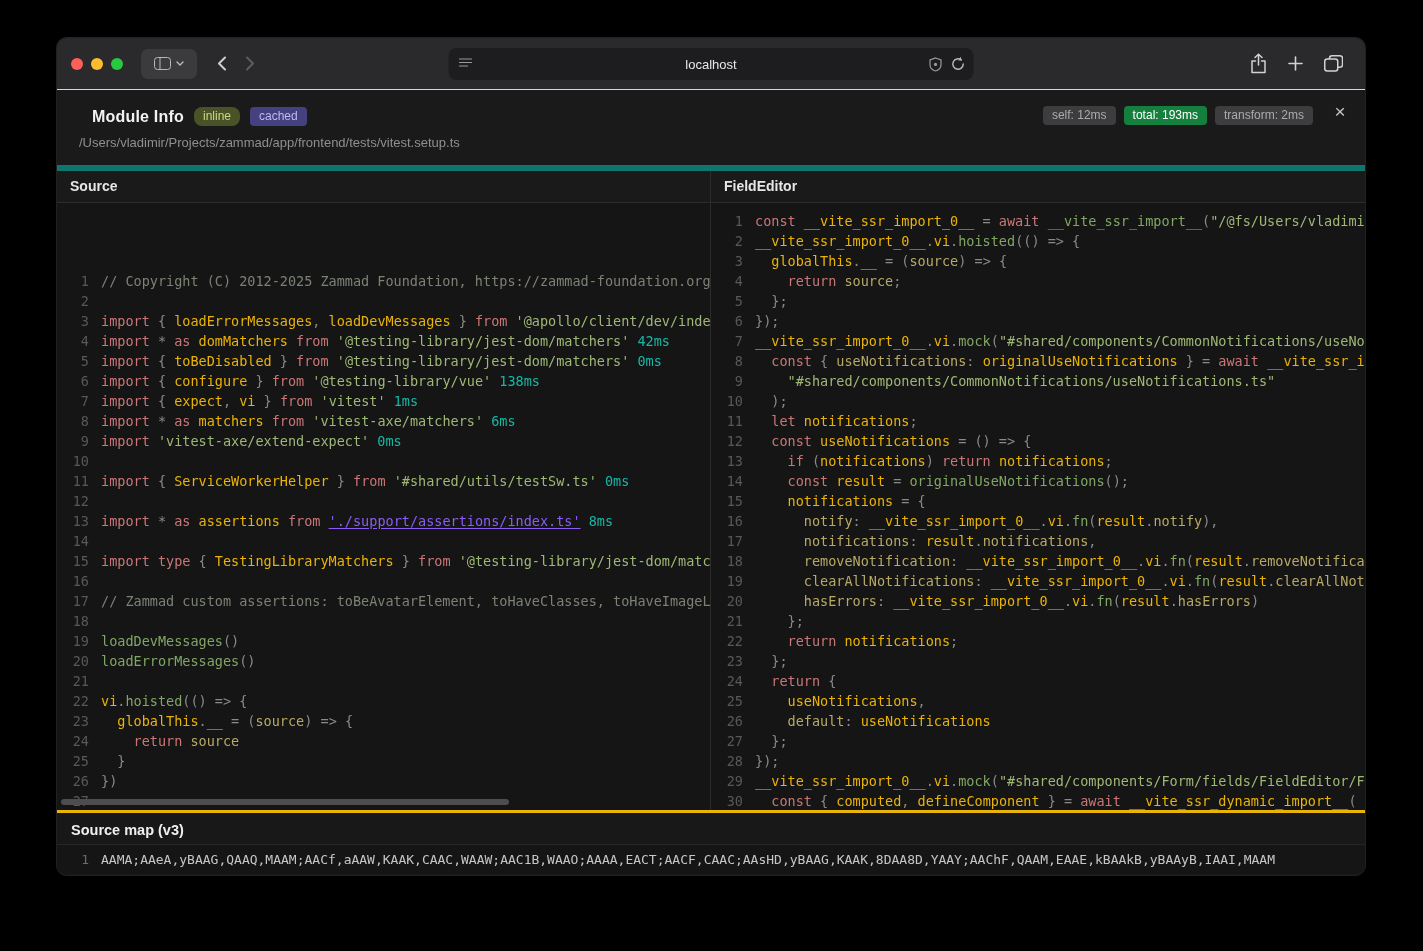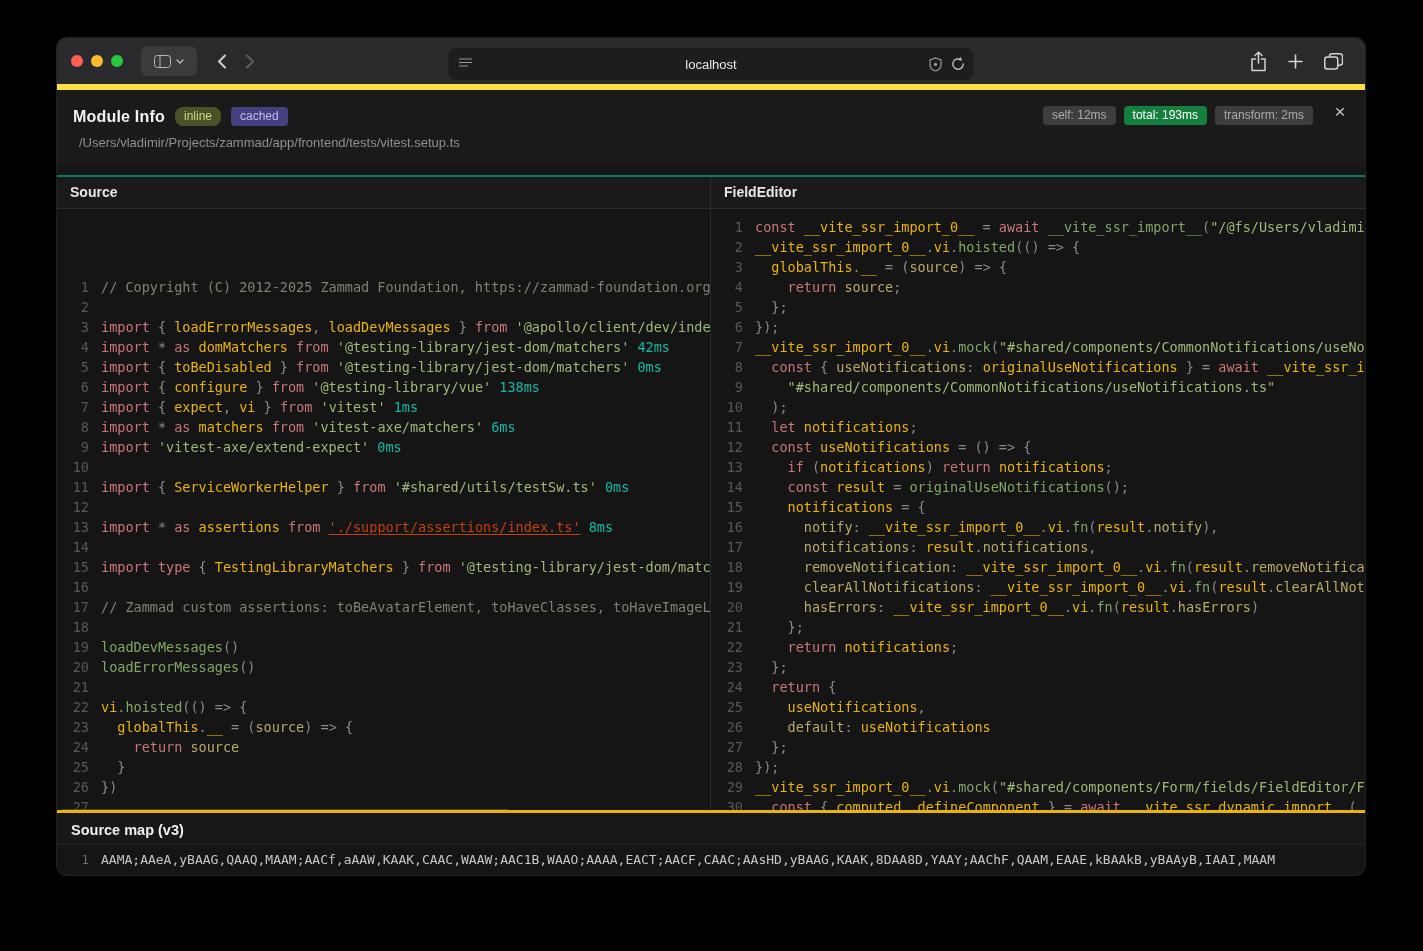--- a/index.html
+++ b/index.html
@@ -5,68 +5,68 @@
   * { margin:0; padding:0; box-sizing:border-box; }
   html,body { width:1423px; height:951px; background:#000; overflow:hidden;
               font-family:"Liberation Sans","DejaVu Sans",sans-serif; }
 
   .window { position:absolute; left:57px; top:38px; width:1308px; height:837px;
             background:#161616; border-radius:10px; overflow:hidden;
             box-shadow:0 0 0 1px rgba(255,255,255,0.13), 0 25px 60px rgba(0,0,0,0.7); }
 
   
   .toolbar { position:relative; height:52px; background:#2a2a2c; display:flex;
-             align-items:center; padding:0 14px; border-bottom:6px solid #fde047; }
+             align-items:center; padding:0 14px; border-bottom:1px solid #fde047; }
   .traffic { display:flex; align-items:center; gap:8px; }
   .tl { width:12px; height:12px; border-radius:50%; }
   .tl-red{ background:#ff5f57; } .tl-yellow{ background:#febc2e; } .tl-green{ background:#28c840; }
   .sidebar-btn { margin-left:18px; width:56px; height:30px; background:#3b3b3d;
                  border-radius:7px; display:flex; align-items:center; justify-content:center; gap:5px; }
   .nav-arrows { display:flex; align-items:center; gap:18px; margin-left:20px; }
   .urlbar { position:absolute; left:50%; top:10px; transform:translateX(-50%);
             width:525px; height:32px; background:#1d1d1f; border-radius:8px;
             display:flex; align-items:center; justify-content:center;
             color:#e8e8e8; font-size:13px; }
   .urlbar .left-ic { position:absolute; left:10px; top:9px; }
   .urlbar .right-ics { position:absolute; right:8px; top:8px; display:flex; gap:8px; align-items:center; }
   .toolbar-right { margin-left:auto; display:flex; align-items:center; gap:21px; padding-right:8px; }
 
   
   .mod-header { position:absolute; top:52px; left:0; right:0; height:75px; background:#1a1a1a; }
   .mod-row1 { display:flex; align-items:center; gap:10px; padding:17px 16px 0 16px; }
-  .mod-title { color:#f2f2f2; font-size:16px; font-weight:700; letter-spacing:0.2px; }
+  .mod-title { color:#f2f2f2; font-size:16px; font-weight:700; letter-spacing:0.2px;margin-left:19px; }
   .pill { display:inline-block; border-radius:4px; padding:2px 9px 3px; font-size:12px; line-height:14px; }
   .pill-green  { background:#4a5227; color:#c9d883;border-radius:8px; }
   .pill-purple { background:#454180; color:#bfbaf2; }
   .pill-gray   { background:#3d3d40; color:#ababab; }
   .pill-orange { background:#15803d; color:#ffffff; }
   .timing-badges { position:absolute; right:52px; top:16px; display:flex; gap:8px;justify-content:center; }
   .close-x { position:absolute; right:14px; top:11px; width:22px; height:22px;
              color:#c2c2c2; font-size:19px; line-height:22px; text-align:center; cursor:default; }
   .mod-path { padding:9px 16px 0 16px; color:#8f8f8f; font-size:13px;margin-left:6px; }
 
   
   .panels { position:absolute; top:127px; left:0; right:0; height:645px; display:flex;
-            border-top:2px solid #0f766e;margin-top:10px; }
+            border-top:6px solid #0f766e; }
   .panel { width:50%; display:flex; flex-direction:column; }
   .panel-left { border-right:1px solid #2c2c2c; }
   .panel-header { height:32px; line-height:31px; padding:0 13px; border-bottom:1px solid #2c2c2c;
                   color:#e6e6e6; font-size:14px; font-weight:600; background:#1a1a1a; flex:none; }
   .code { position:relative; height:612px; background:#151515; overflow:hidden; padding-top:8px;
           font-family:"DejaVu Sans Mono","Liberation Mono",monospace; font-size:13.5px;
           line-height:20px; white-space:pre; }
   .code-line { display:flex; height:20px; }
   .ln { flex:none; width:32px; text-align:right; color:#585858; }
   .lc { flex:none; padding-left:12px; color:#d4cfc0; }
   .hscroll { position:absolute; left:4px; bottom:5px; width:448px; height:6px;
              border-radius:3px; background:#4d4d4f; }
 
   .tk-k { color:#cb7676; }
   .tk-s { color:#9eb875; }
-  .tk-u { color:#c2410c; text-decoration:underline; text-underline-offset:2px; }
+  .tk-u { color:#8b5cf6; text-decoration:underline; text-underline-offset:2px; }
   .tk-v { color:#eab308; }
   .tk-f { color:#80a665; }
   .tk-y { color:#b8a965; }
   .tk-p { color:#8a8a8a; }
   .tk-c { color:#7b8274; }
   .tk-m { color:#14b8a6; }
   .tk-cl{ color:#5da994; }
 
   
   .sourcemap { position:absolute; top:772px; left:0; right:0; height:65px;

